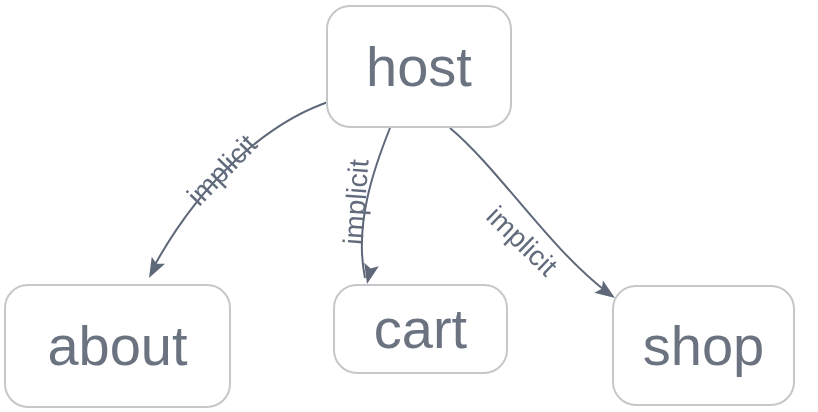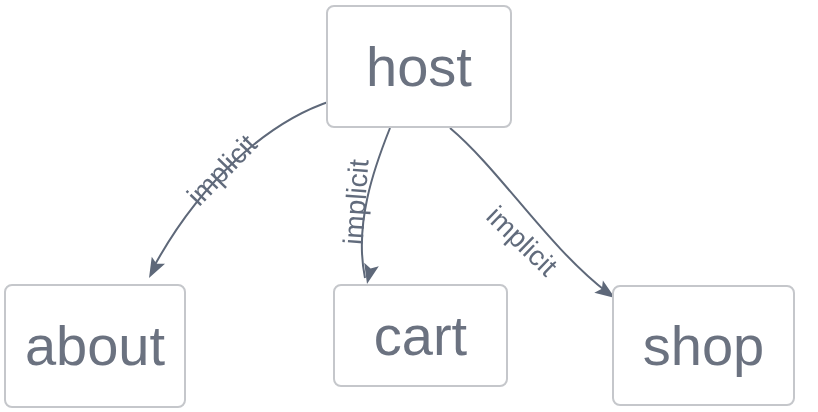--- a/index.html
+++ b/index.html
@@ -38,35 +38,35 @@
     font-family: "Liberation Sans", sans-serif;
     font-size: 28px;
     text-anchor: middle;
     dominant-baseline: central;
   }
   .node {
     position: absolute;
     box-sizing: border-box;
     background: #ffffff;
     border: 2px solid #c5c7cb;
-    border-radius: 8px;
+    border-radius: 24px;
     display: flex;
     align-items: center;
     justify-content: center;
     cursor: pointer;
   }
   .node-label {
     color: #6b7280;
     font-size: 56px;
     line-height: 1;
     user-select: none;
   }
   #node-host  { left: 326px; top: 5px;   width: 186px; height: 123px; }
-  #node-about { left: 4px;   top: 284px; width: 182px; height: 124px; }
-  #node-cart  { left: 333px; top: 284px; width: 175px; height: 103px; }
+  #node-about { left: 4px;   top: 284px; width: 227px; height: 124px; }
+  #node-cart  { left: 333px; top: 284px; width: 175px; height: 90px; }
   #node-shop  { left: 612px; top: 285px; width: 183px; height: 121px; }
 </style>
 </head>
 <body>
 
 <div class="canvas">
 
   <svg class="edges-layer" viewBox="0 0 818 412">
 
     <g>

